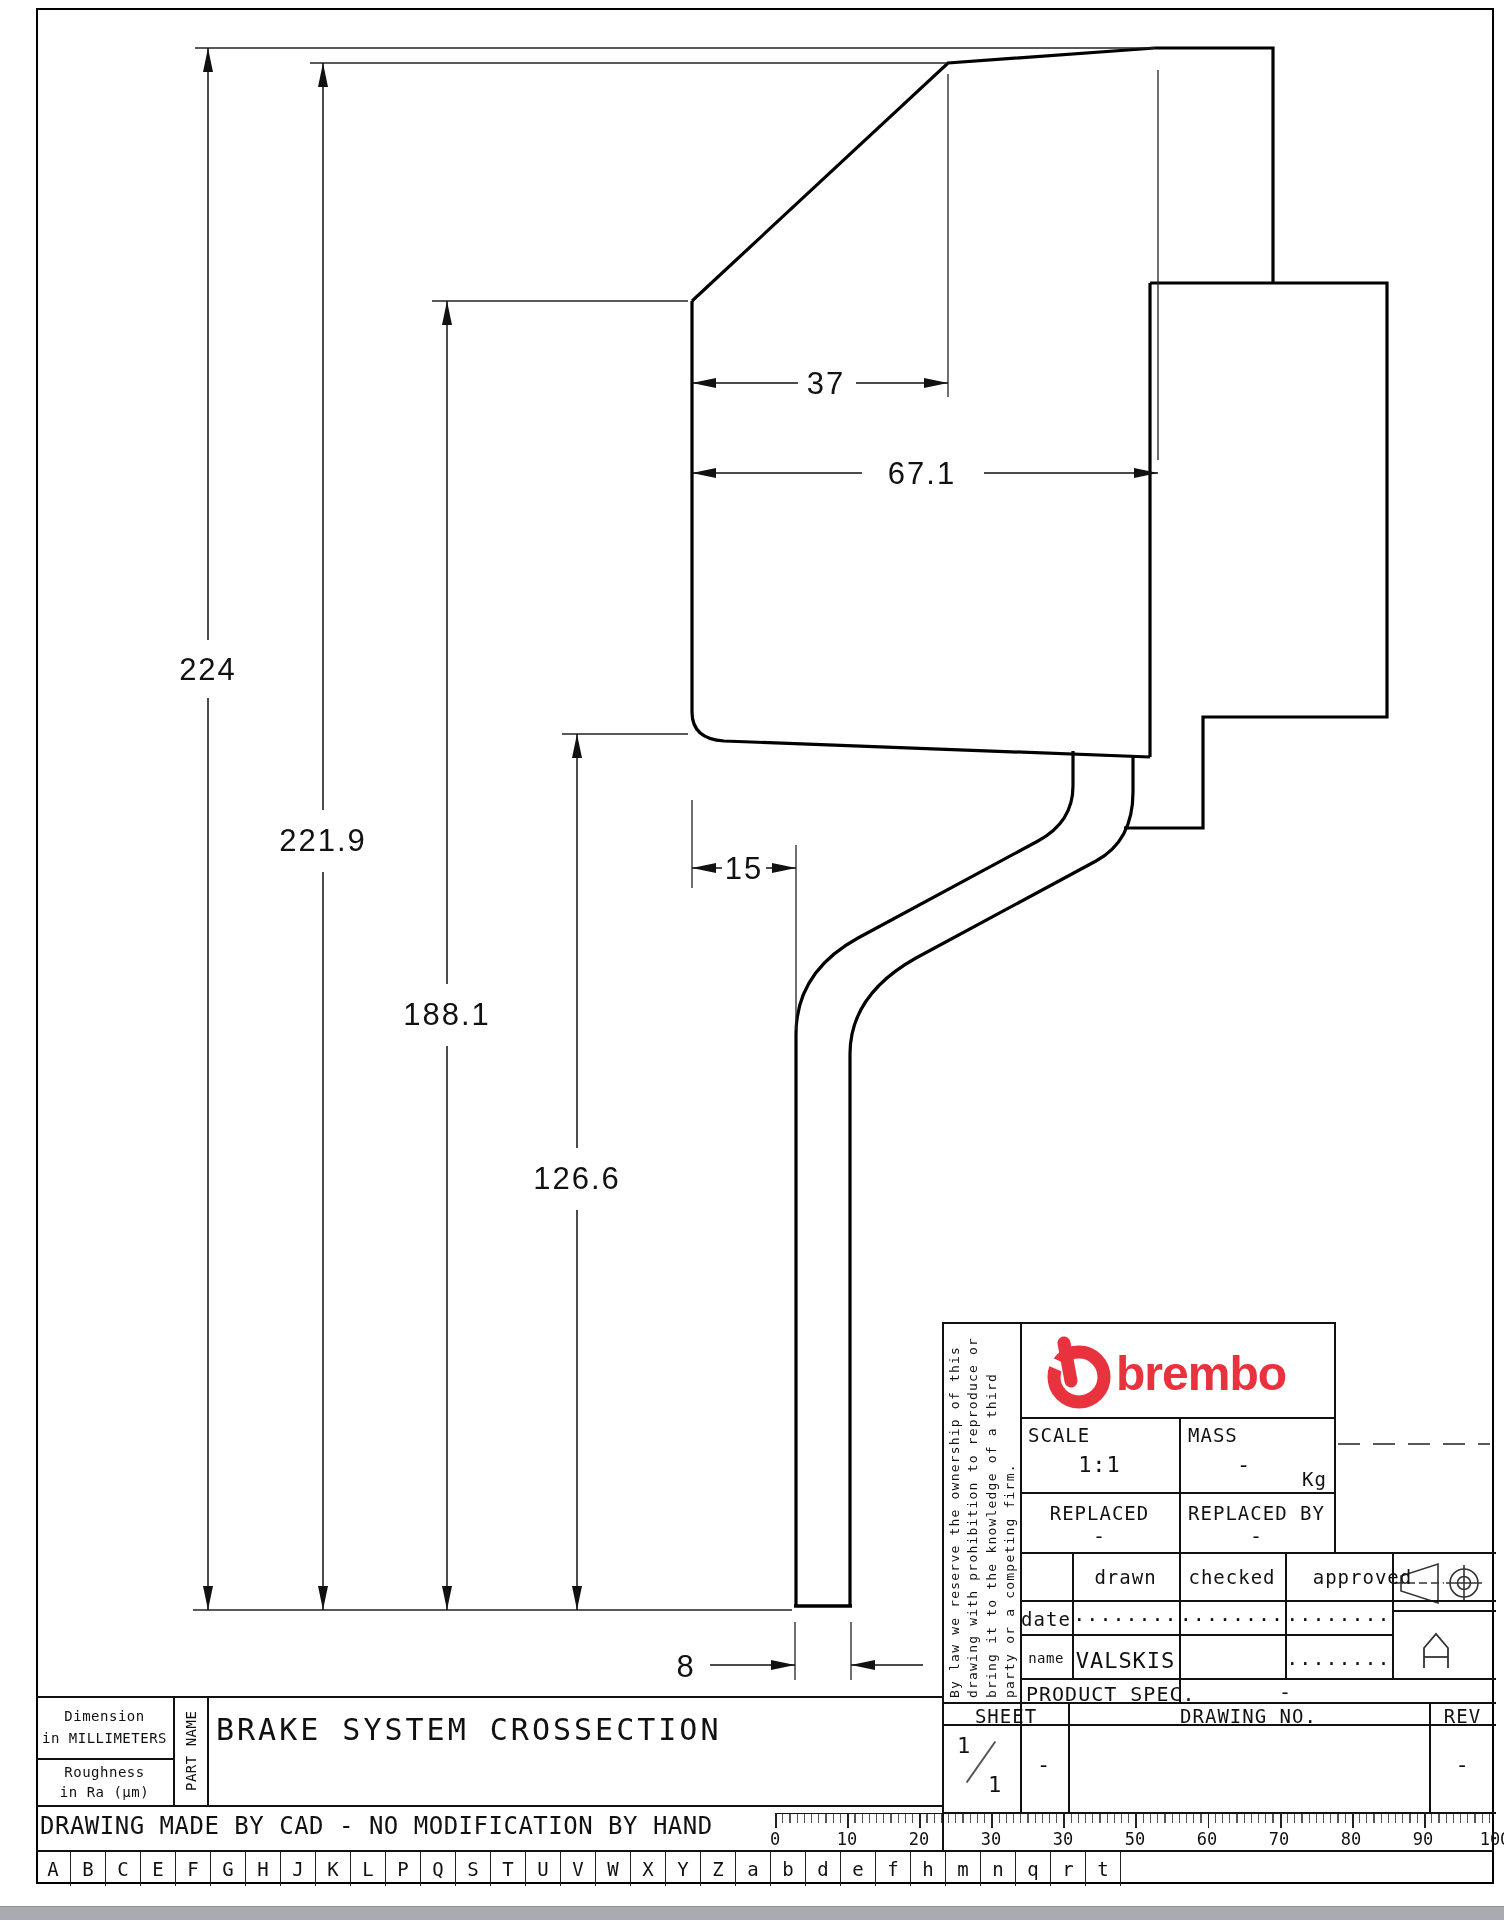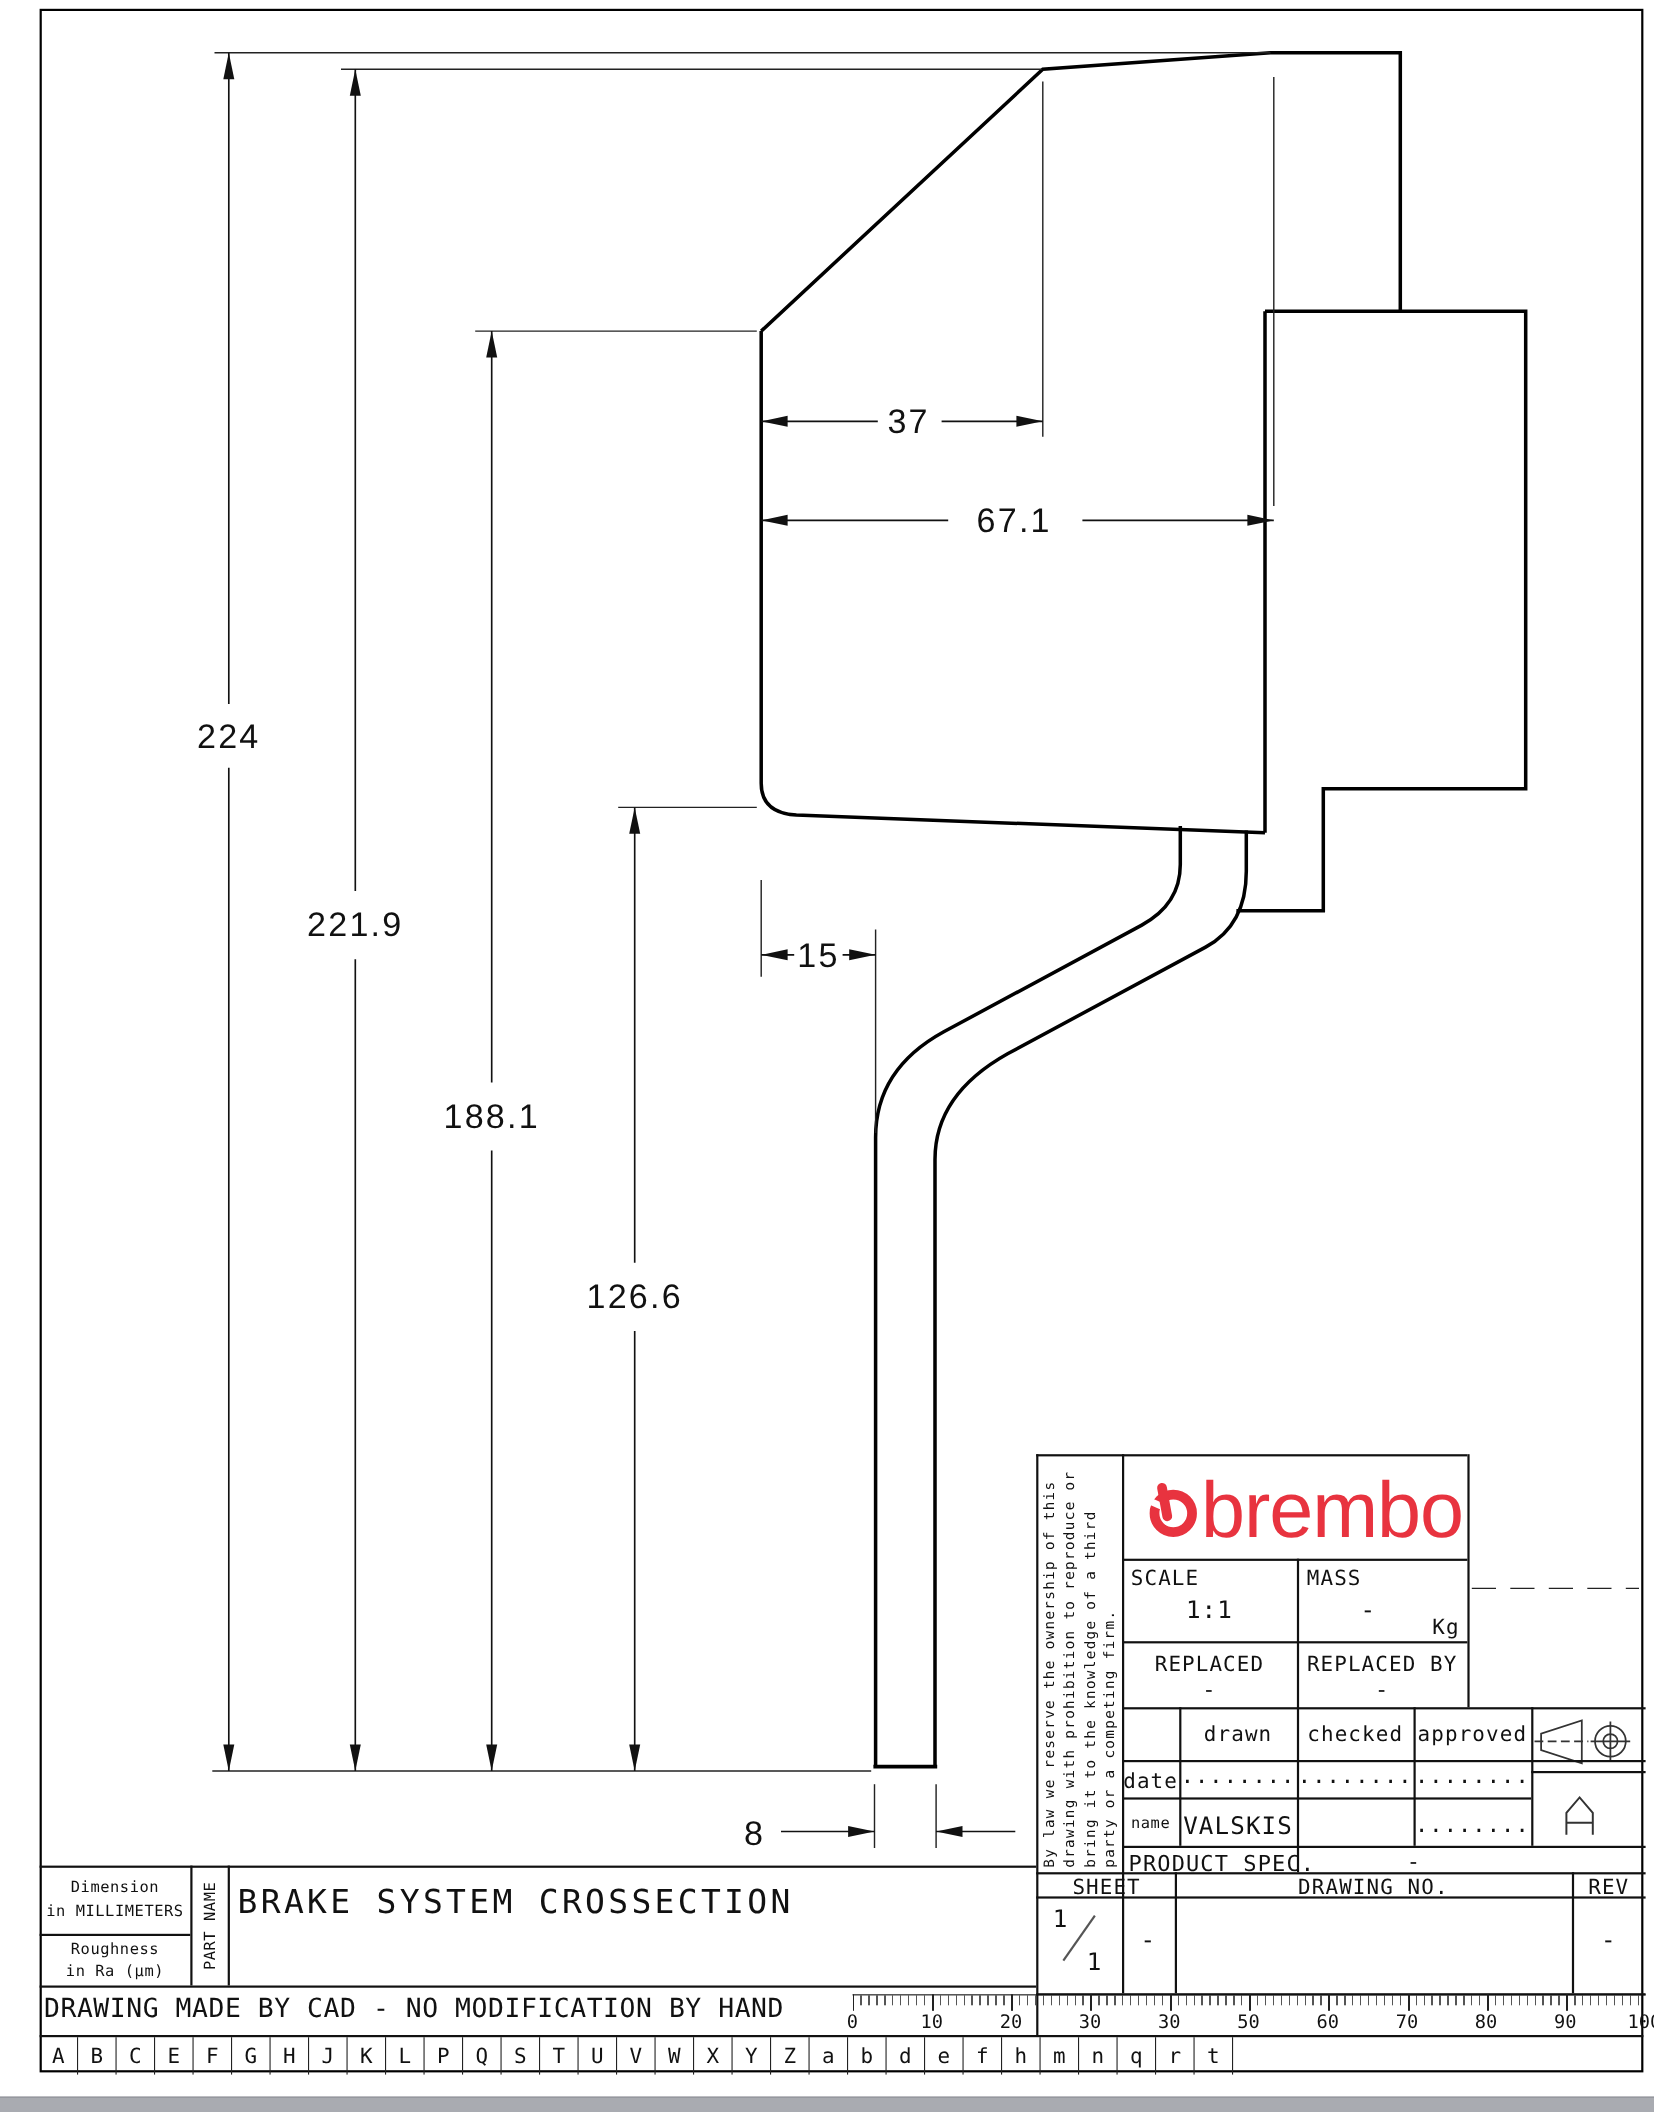--- a/index.html
+++ b/index.html
@@ -13,21 +13,21 @@
   .c{text-align:center;}
   .mono14{font-size:14px;letter-spacing:0.5px;}
   .mono15{font-size:14px;letter-spacing:0.5px;}
   .mono17{font-size:19px;letter-spacing:1px;}
   .mono20{font-size:20px;letter-spacing:1px;}
   .mono22{font-size:22px;letter-spacing:1px;}
   .sans{font-family:"Liberation Sans",sans-serif;}
   .vtext{writing-mode:vertical-rl;transform:rotate(180deg);}
   #legal{position:absolute;left:946px;top:1328px;width:72px;height:370px;display:flex;flex-direction:row;justify-content:space-between;}
   #legal div{writing-mode:vertical-rl;transform:rotate(180deg);font-size:13px;letter-spacing:1.2px;line-height:17px;}
-  #brand-word{font-family:"Liberation Sans",sans-serif;font-weight:400;font-size:72px;letter-spacing:-1px;color:#e8333f;}
+  #brand-word{font-family:"Liberation Sans",sans-serif;font-weight:700;font-size:48px;letter-spacing:-1px;color:#e8333f;}
   #ruler-minor{position:absolute;left:775px;top:1813px;width:721px;height:9px;border-top:1.6px solid #111;
     background:repeating-linear-gradient(90deg,#555 0,#555 1.2px,transparent 1.2px,transparent 7.21px);}
   #ruler-major{position:absolute;left:775px;top:1813px;width:721px;height:15px;
     background:repeating-linear-gradient(90deg,#222 0,#222 1.8px,transparent 1.8px,transparent 72.1px);}
   #ruler-numbers{position:absolute;left:739px;top:1829px;width:864px;display:flex;}
   #ruler-numbers span{flex:0 0 72px;text-align:center;font-size:17px;}
   #letters-row{position:absolute;left:36px;top:1850px;width:1458px;height:36px;display:flex;border-top:2px solid #111;box-sizing:border-box;}
   #letters-row span{flex:0 0 35px;border-right:1.8px solid #222;display:flex;align-items:center;justify-content:center;
     font-size:19px;box-sizing:border-box;}
   #bottom-bar{position:absolute;left:0;top:1906px;width:1504px;height:14px;background:#a9abb1;border-top:1.5px solid #8e9096;}
@@ -174,21 +174,21 @@
   <div class="lbl mono22 c" style="left:1179px;top:1452px;width:130px;">-</div>
   <div class="lbl mono17" style="left:1302px;top:1468px;">Kg</div>
 
   <div class="lbl mono17 c" style="left:1020px;top:1502px;width:159px;">REPLACED</div>
   <div class="lbl mono20 c" style="left:1020px;top:1524px;width:159px;">-</div>
   <div class="lbl mono17 c" style="left:1179px;top:1502px;width:155px;">REPLACED BY</div>
   <div class="lbl mono20 c" style="left:1179px;top:1524px;width:155px;">-</div>
 
   <div class="lbl mono17 c" style="left:1072px;top:1566px;width:107px;">drawn</div>
   <div class="lbl mono17 c" style="left:1179px;top:1566px;width:106px;">checked</div>
-  <div class="lbl mono17 c" style="left:1285px;top:1566px;width:107px;">approved</div>
+  <div class="lbl mono17 c" style="left:1285px;top:1566px;width:107px;padding-left:24px;">approved</div>
 
   <div class="lbl mono17 c" style="left:1020px;top:1608px;width:52px;">date</div>
   <div class="lbl mono20 c" style="left:1072px;top:1602px;width:107px;">........</div>
   <div class="lbl mono20 c" style="left:1179px;top:1602px;width:106px;">........</div>
   <div class="lbl mono20 c" style="left:1285px;top:1602px;width:107px;">........</div>
 
   <div class="lbl mono15 c" style="left:1020px;top:1650px;width:52px;">name</div>
   <div class="lbl mono22 c" style="left:1072px;top:1648px;width:107px;">VALSKIS</div>
   <div class="lbl mono20 c" style="left:1285px;top:1646px;width:107px;">........</div>
 

